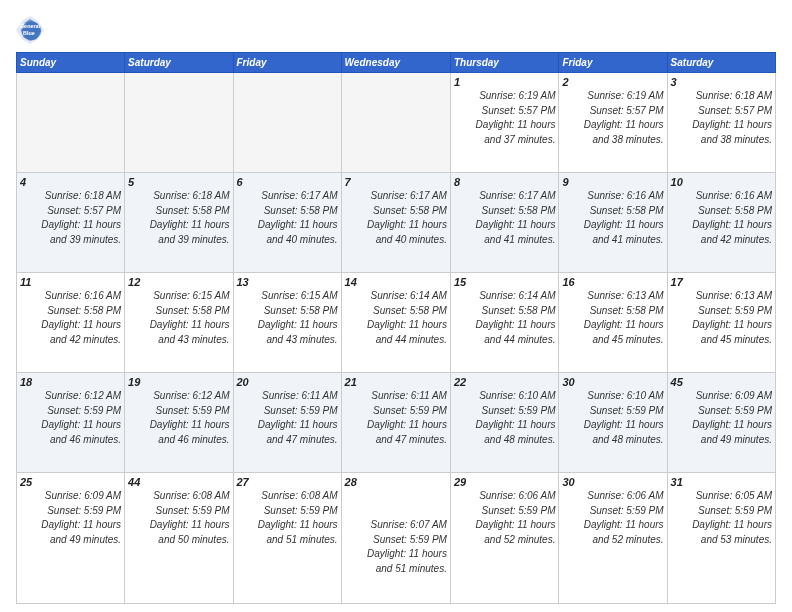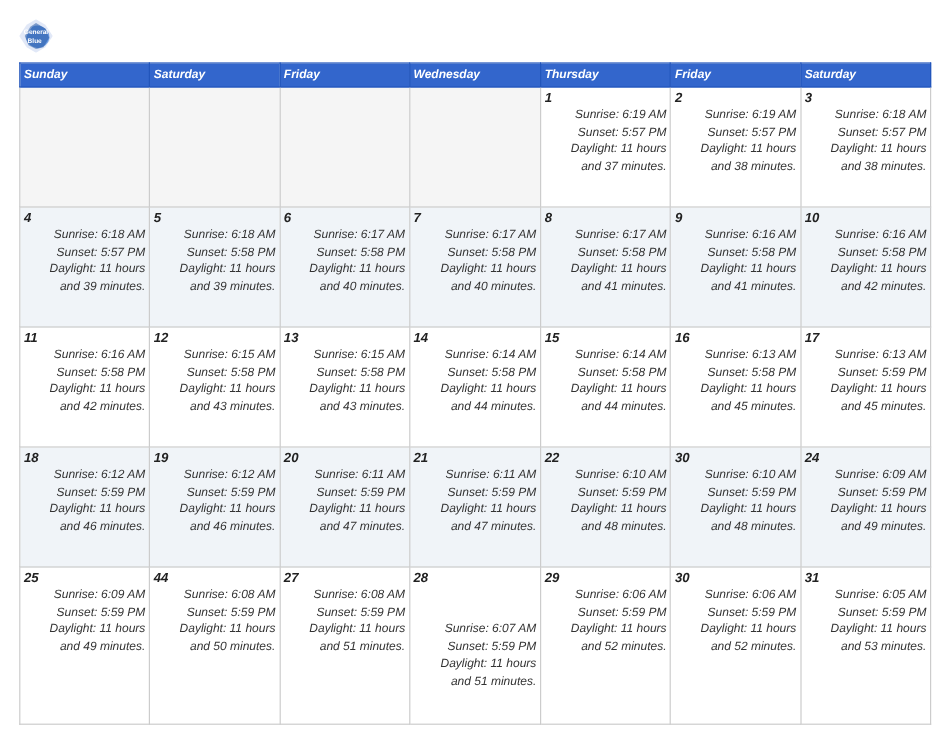--- a/index.html
+++ b/index.html
@@ -295,21 +295,21 @@
 and 48 minutes.</div>
           </td>
           <td>
             <div class="day-number">30</div>
             <div class="day-info" style="white-space: pre-line;">Sunrise: 6:10 AM
 Sunset: 5:59 PM
 Daylight: 11 hours
 and 48 minutes.</div>
           </td>
           <td>
-            <div class="day-number">24</div>
+            <div class="day-number">45</div>
             <div class="day-info" style="white-space: pre-line;">Sunrise: 6:09 AM
 Sunset: 5:59 PM
 Daylight: 11 hours
 and 49 minutes.</div>
           </td>
         </tr>
         <tr class="row-even">
           <td>
             <div class="day-number">25</div>
             <div class="day-info" style="white-space: pre-line;">Sunrise: 6:09 AM

